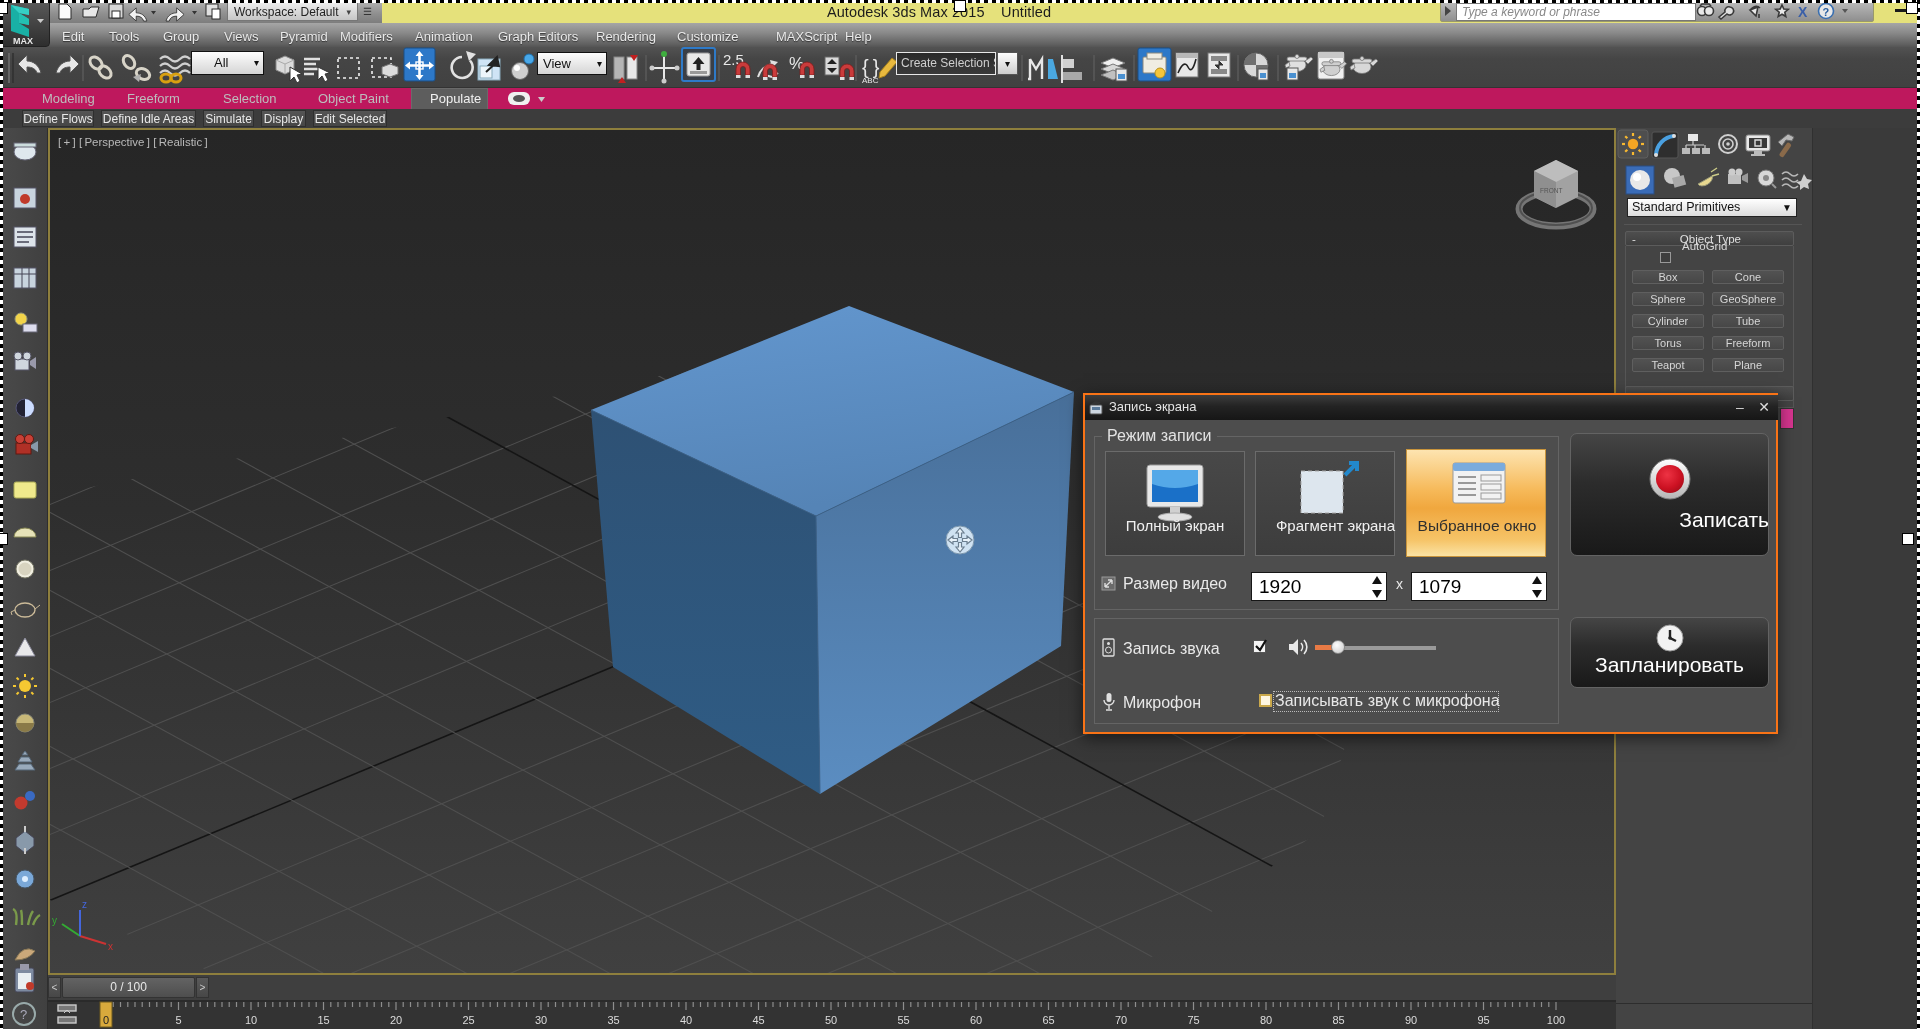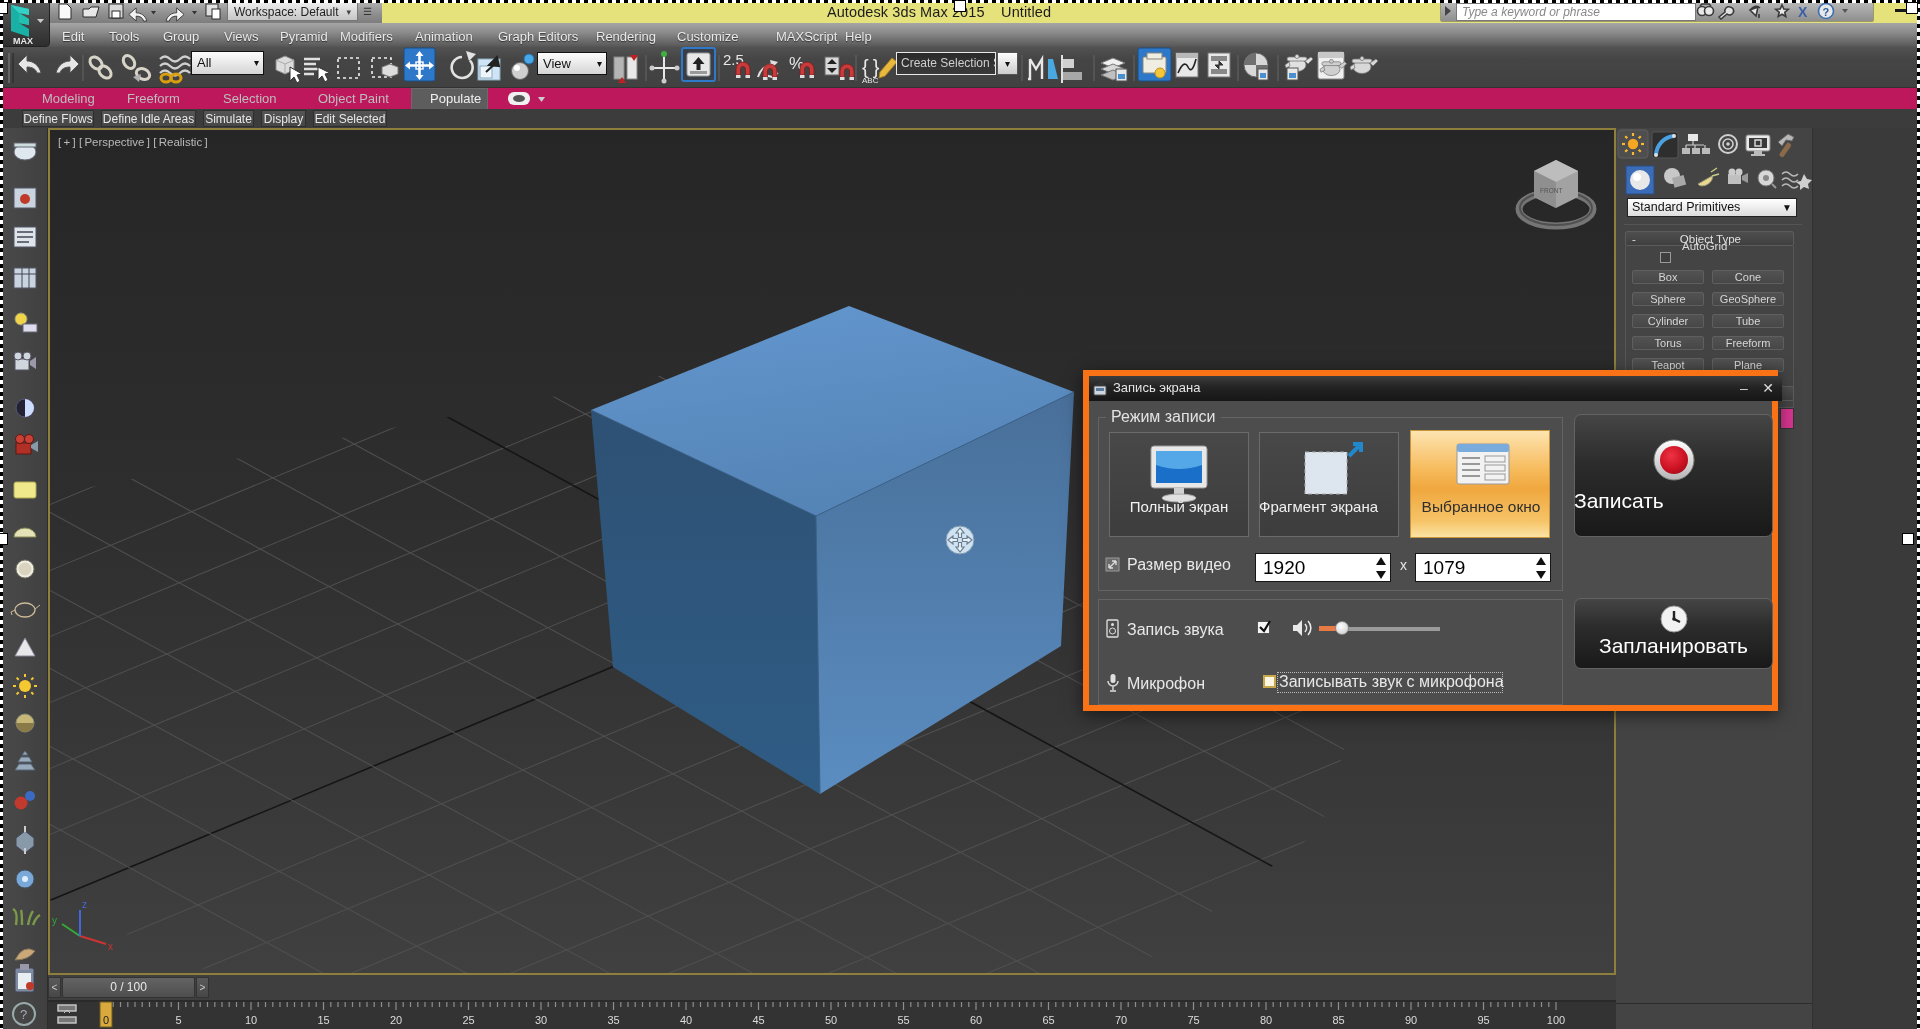--- a/index.html
+++ b/index.html
@@ -24,21 +24,21 @@
 
 #leftbar{left:0;top:128px;width:48px;height:901px;background:linear-gradient(90deg,#4a4a4a,#404040);border-right:1px solid #2e2e2e}
 
 #cmdpanel{left:1616px;top:128px;width:196px;height:901px;background:#444}
 #rightstrip{left:1812px;top:128px;width:108px;height:901px;background:#3a3a3a;border-left:1px solid #303030}
 
 #trackrow{left:48px;top:975px;width:1568px;height:25px;background:#3f3f3f}
 #rulerrow{left:48px;top:1000px;width:1568px;height:29px;background:#333}
 .pbtn{position:absolute;width:72px;height:14px;background:linear-gradient(#525252,#474747);border:1px solid #5f5f5f;border-radius:2px;color:#d6d6d6;font-size:11px;text-align:center;line-height:13px}
 
-#dlg{left:1083px;top:370px;width:695px;height:341px;background:#4d4d4d;border:6px solid #f97316;box-shadow:0 4px 16px rgba(0,0,0,.55)}
+#dlg{left:1083px;top:393px;width:695px;height:341px;background:#4d4d4d;border:2px solid #f97316;box-shadow:0 4px 16px rgba(0,0,0,.55)}
 #dlgtitle{left:0;top:0;width:693px;height:25px;background:linear-gradient(#3d3d3d,#232323 45%,#161616);color:#e4e4e4;font-size:13px;line-height:24px}
 .grp{position:absolute;border:1px solid #646464}
 .dlab{position:absolute;color:#e8e8e8;font-size:16px}
 .modebtn{position:absolute;width:140px;height:105px;background:linear-gradient(#484848,#3d3d3d);border:1px solid #6b6b6b;color:#f0f0f0;font-size:15px;text-align:center}
 .bigbtn{position:absolute;left:485px;width:199px;background:linear-gradient(#454545,#2c2c2c 40%,#191919);border:1px solid #636363;border-radius:7px;color:#fff;font-size:20px;text-align:center}
 .spin{position:absolute;width:136px;height:29px;background:#fff;border:1px solid #161616}
 .spin span{position:absolute;left:7px;top:3px;font-size:19px;color:#000}
 
 .handle{position:absolute;width:12px;height:12px;background:#fff;border:1px solid #000;z-index:99}
 .dashH{position:absolute;height:3px;z-index:98;background:repeating-linear-gradient(90deg,#000 0 4px,#fff 4px 8px)}
@@ -243,21 +243,21 @@
         <path d="M20 8 l6 -4 2 2 -5 5 z M4 9 l-4 3 1 3 4 -2 z"></path>
         <circle cx="12" cy="3.5" r="2"></circle>
       </g>
 <g transform="translate(1350,8) scale(1.0)" fill="#d8d8d8" stroke="#777" stroke-width="0.8">
         <ellipse cx="12" cy="12" rx="9" ry="6.5"></ellipse>
         <rect x="2" y="4" width="20" height="4" rx="2"></rect>
         <path d="M20 8 l6 -4 2 2 -5 5 z M4 9 l-4 3 1 3 4 -2 z"></path>
         <circle cx="12" cy="3.5" r="2"></circle>
       </g>
 </svg>
-<div class="abs" style="left:191px;top:4px;width:73px;height:24px;background:linear-gradient(#fdfdfd,#d5d5d5);border:1px solid #111;font-size:13px;color:#111;line-height:22px;padding-left:5px">All<span style="float:right;margin-right:4px;font-size:10px">▾</span></div>
+<div class="abs" style="left:191px;top:4px;width:73px;height:24px;background:linear-gradient(#fdfdfd,#d5d5d5);border:1px solid #111;font-size:13px;color:#111;line-height:22px;padding-left:22px">All<span style="float:right;margin-right:4px;font-size:10px">▾</span></div>
 <div class="abs" style="left:537px;top:5px;width:70px;height:23px;background:linear-gradient(#fdfdfd,#d5d5d5);border:1px solid #111;font-size:13px;color:#111;line-height:21px;padding-left:5px">View<span style="float:right;margin-right:4px;font-size:10px">▾</span></div>
 <div class="abs" style="left:896px;top:5px;width:100px;height:23px;background:linear-gradient(#2a2a2a,#3a3a3a);border:1px solid #e8e8e8;font-size:12px;color:#cfcfcf;line-height:21px;padding-left:4px;white-space:nowrap;overflow:hidden">Create Selection Se</div>
 <div class="abs" style="left:997px;top:5px;width:21px;height:23px;background:linear-gradient(#fdfdfd,#cdcdcd);border:1px solid #555;font-size:10px;color:#111;text-align:center;line-height:21px">▾</div>
   </div>
 <div class="abs" id="ribbontabs">
     <div class="rtab" style="left:42px">Modeling</div>
 <div class="rtab" style="left:127px">Freeform</div>
 <div class="rtab" style="left:223px">Selection</div>
 <div class="rtab" style="left:318px">Object Paint</div>
 <div class="abs" style="left:411px;top:0;width:77px;height:21px;background:#5d5d5d;border:1px solid #6a6a6a;border-bottom:none"></div>
@@ -806,21 +806,21 @@
 <rect x="15" y="7" width="46" height="32" fill="#1a70c8"></rect>
 <path d="M15 7 h46 v14 q-23 8 -46 0 z" fill="#54a8e8"></path>
 <rect x="33" y="44" width="10" height="7" fill="#d0d0d0"></rect>
 <ellipse cx="38" cy="54" rx="17" ry="4" fill="#e0e0e0" stroke="#aaa"></ellipse>
 </svg>
 <div class="abs" style="left:20px;top:122px;width:140px;text-align:center;color:#f0f0f0;font-size:15px">Полный экран</div>
 <svg class="abs" style="left:204px;top:64px" width="76" height="62" viewBox="0 0 76 62">
 <rect x="12" y="12" width="42" height="42" fill="#dde6ee" stroke="#aaa" stroke-dasharray="4 3"></rect>
 <path d="M56 16 l12 -12 m0 8 l0 -8 -8 0" stroke="#2288cc" stroke-width="4" fill="none"></path>
 </svg>
-<div class="abs" style="left:170px;top:122px;width:140px;text-align:left;color:#f0f0f0;font-size:15px">Фрагмент экрана</div>
+<div class="abs" style="left:170px;top:122px;width:140px;text-align:right;color:#f0f0f0;font-size:15px">Фрагмент экрана</div>
 <svg class="abs" style="left:356px;top:64px" width="76" height="58" viewBox="0 0 76 58">
 <rect x="12" y="4" width="52" height="40" rx="2" fill="#f2f2f2" stroke="#999"></rect>
 <rect x="12" y="4" width="52" height="8" rx="2" fill="#7aabdd"></rect>
 <g stroke="#999" stroke-width="2" fill="none">
 <path d="M17 18 h18 M17 24 h18 M17 30 h18 M17 36 h18"></path>
 </g>
 <rect x="40" y="16" width="20" height="6" fill="none" stroke="#999"></rect>
 <rect x="40" y="25" width="20" height="6" fill="none" stroke="#999"></rect>
 <rect x="40" y="34" width="20" height="6" fill="none" stroke="#999"></rect>
 </svg>
@@ -834,21 +834,21 @@
           <stop offset="1" stop-color="#990d18"></stop>
         </radialGradient>
 <linearGradient id="ring" x1="0" y1="0" x2="0" y2="1">
           <stop offset="0" stop-color="#ffffff"></stop>
           <stop offset="1" stop-color="#b5b5b5"></stop>
         </linearGradient>
       </defs>
 <circle cx="22" cy="22" r="20" fill="url(#ring)" stroke="#7d7d7d"></circle>
 <circle cx="22" cy="22" r="14" fill="url(#rg)"></circle>
 </svg>
-<div class="abs" style="left:485px;top:113px;width:199px;text-align:left;color:#fff;font-size:21px">Записать</div>
+<div class="abs" style="left:485px;top:113px;width:199px;text-align:right;color:#fff;font-size:21px">Записать</div>
 <svg class="abs" style="left:16px;top:181px" width="16" height="16">
       <rect x="1" y="1" width="13" height="13" fill="#6a6a6a" stroke="#999"></rect>
       <path d="M4 11 L11 4 M11 4 l-4 0 m4 0 l0 4 M4 11 l4 0 m-4 0 l0 -4" stroke="#ddd" stroke-width="1.4"></path>
     </svg>
 <div class="dlab" style="left:38px;top:180px">Размер видео</div>
 <div class="spin" style="left:166px;top:177px">
       <span>1920</span>
     </div>
 <svg class="abs" style="left:286px;top:181px" width="12" height="22">
       <path d="M6 0 l5 8 -10 0 z M6 22 l5 -8 -10 0 z" fill="#111"></path>

